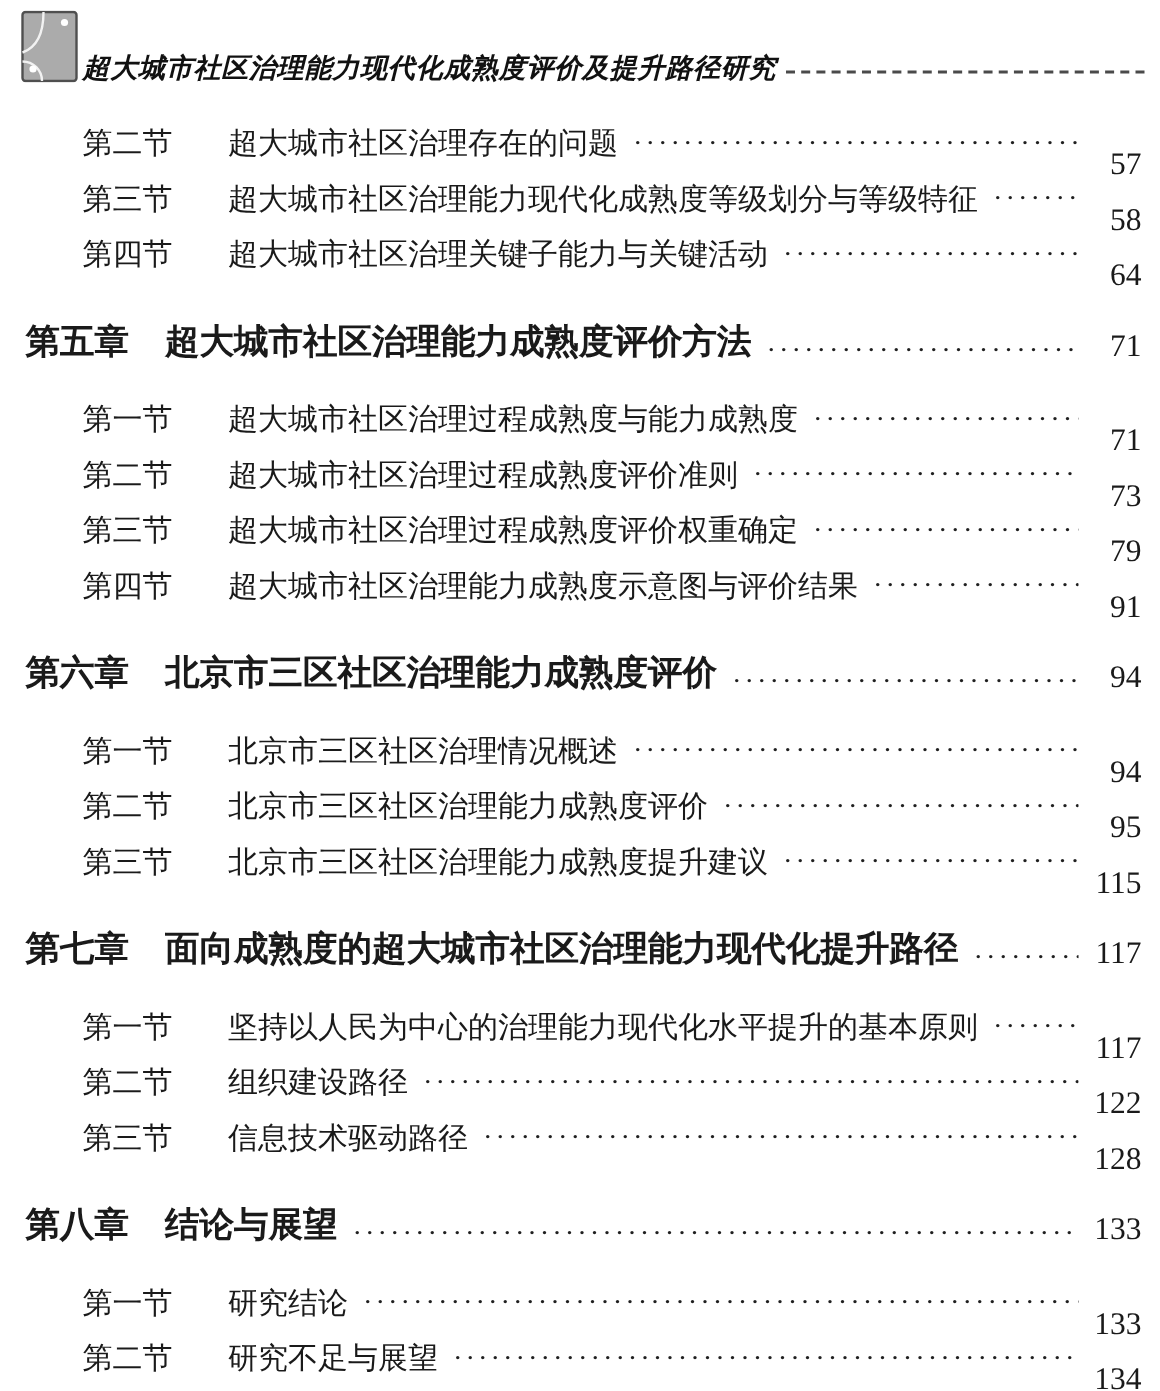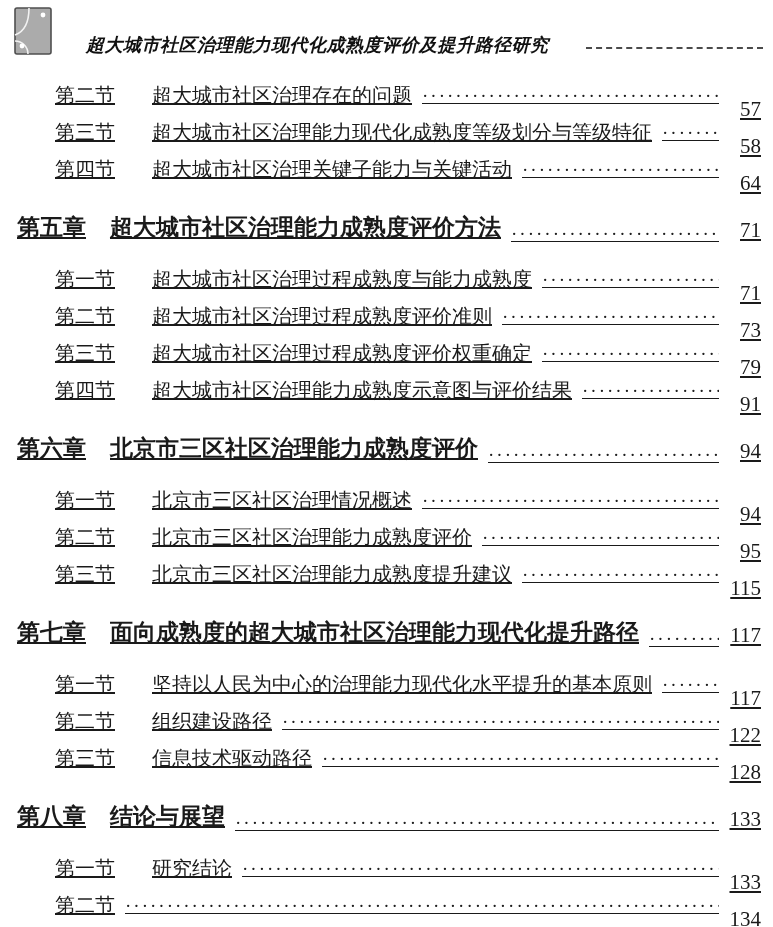--- a/index.html
+++ b/index.html
@@ -10,21 +10,20 @@
     color: #1a1a1a;
     overflow: hidden;
   }
   .page { position: relative; width: 773px; height: 927px; overflow: hidden; }
 
   
   .header {
     display: flex; align-items: flex-end;
     height: 56px; box-sizing: border-box;
     padding: 8px 8px 0 14px;
-    gap: 31px;
   }
   .logo { flex: none; line-height: 0; margin-bottom: 1px; }
   .running-title {
     flex: none;
     font-style: italic;
     font-weight: 600;
     font-size: 18px;
     letter-spacing: 0.5px;
     line-height: 1;
     padding: 0 2px 2px 3px;
@@ -32,21 +31,21 @@
     color: #111;
   }
   .header-dashes {
     flex: 1 1 0; min-width: 0;
     border-bottom: 2px dashed #4a4a4a;
     margin: 0 2px 7px 4px;
     height: 0;
   }
 
   
-  .toc { padding-top: 21px; text-decoration: underline; }
+  .toc { padding-top: 21px; }
   .row {
     display: flex; align-items: center;
     height: 37px;
     box-sizing: border-box;
     padding: 0 12px 0 55px;
     font-size: 20px;
     white-space: nowrap;
   }
   .row .label { flex: none; }
   .row .title { flex: none; margin-left: 37px; }
@@ -203,18 +202,19 @@
       <span class="pagenum">133</span>
     </div>
       <div class="row section">
       <span class="label">第一节</span>
       <span class="title">研究结论</span>
       <span class="leader">························································································································</span>
       <span class="pagenum">133</span>
     </div>
       <div class="row section">
       <span class="label">第二节</span>
+      <span class="title">研究不足与展望</span>
       <span class="leader">························································································································</span>
       <span class="pagenum">134</span>
     </div>
     </div>
 
 </div>
 
 </body></html>

